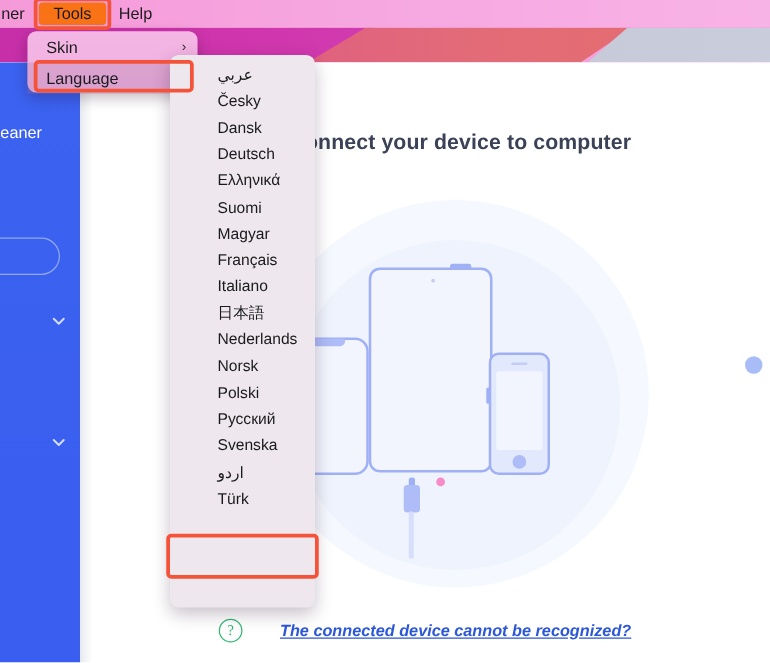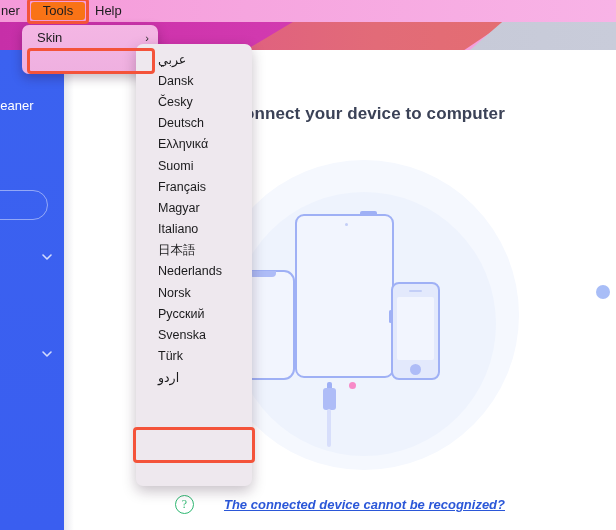--- a/index.html
+++ b/index.html
@@ -210,21 +210,21 @@
 
   
   #lang-menu{
     position:absolute; left:136px; top:44px; width:116px; height:442px;
     background:#eee8ee; border-radius:7px; z-index:32;
     box-shadow:0 5px 14px rgba(40,10,40,.26);
     padding:5px 0; overflow:hidden;
   }
   .lang-item{
     height:21.2px; display:flex; align-items:center;
-    padding-left:22px; font-size:12.5px; color:#1a1a1c; white-space:nowrap;
+    padding-left:38px; font-size:12.5px; color:#1a1a1c; white-space:nowrap;
     position:relative;
   }
   .lang-item.checked::before{
     content:"\2713"; position:absolute; left:8px; font-size:11px; color:#1a1a1c;
   }
   .lang-item.selected{
     background:#4a90f0; color:#ffffff; border-radius:4px;
     margin:0 5px; padding-left:17px; justify-content:center;
   }
 </style>
@@ -303,38 +303,43 @@
     </div>
   </div>
 
   <div id="content-shadow"></div>
 
   <div id="tools-menu">
     <div class="tools-item" id="tools-item-skin">
       <span>Skin</span>
       <span class="sub-arrow">›</span>
     </div>
+    <div class="tools-item" id="tools-item-language">
+      <span>Language</span>
+      <span class="sub-arrow">›</span>
+    </div>
   </div>
 
   <div id="lang-menu">
       <div class="lang-item">عربي</div>
+      <div class="lang-item">Česky</div>
       <div class="lang-item">Dansk</div>
-      <div class="lang-item">Česky</div>
       <div class="lang-item">Deutsch</div>
       <div class="lang-item">Ελληνικά</div>
       <div class="lang-item">Suomi</div>
+      <div class="lang-item">Magyar</div>
       <div class="lang-item">Français</div>
-      <div class="lang-item">Magyar</div>
       <div class="lang-item">Italiano</div>
       <div class="lang-item">日本語</div>
       <div class="lang-item">Nederlands</div>
       <div class="lang-item">Norsk</div>
+      <div class="lang-item">Polski</div>
       <div class="lang-item">Русский</div>
       <div class="lang-item">Svenska</div>
+      <div class="lang-item">اردو</div>
       <div class="lang-item">Türk</div>
-      <div class="lang-item">اردو</div>
     </div>
 
   <div class="annot" id="annot-tools"></div>
   <div class="annot" id="annot-language"></div>
   <div class="annot" id="annot-zh"></div>
 
 </div>
 
 </body></html>

